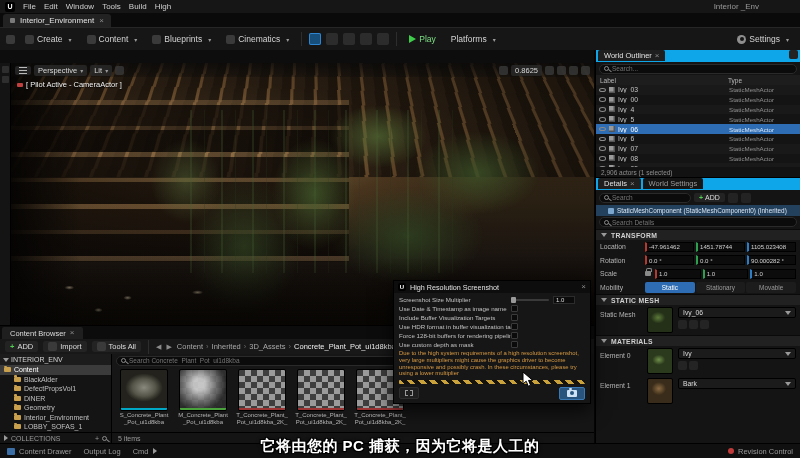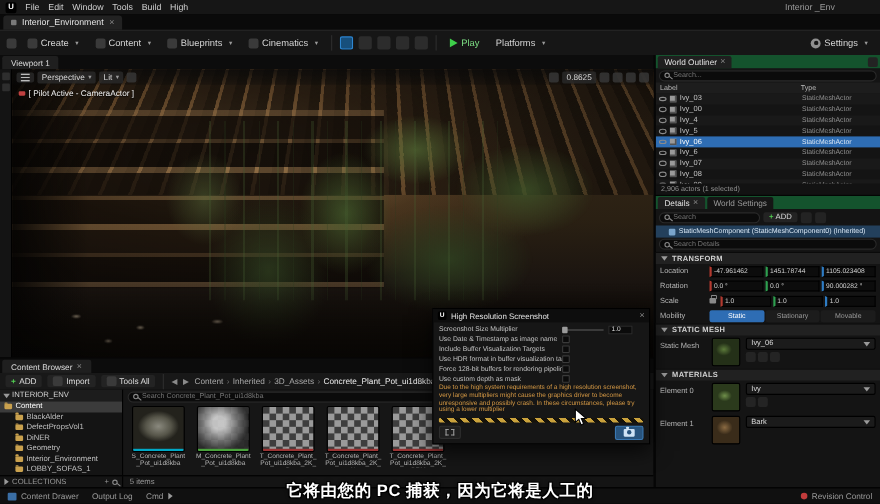--- a/index.html
+++ b/index.html
@@ -96,21 +96,21 @@
 .st-mesh{background:#00a8c5}.st-mat{background:#4aa23c}.st-tex{background:#9c3434}
 .checker{background:conic-gradient(#9a9a9a 25%,#3e3e3e 0 50%,#9a9a9a 0 75%,#3e3e3e 0) 0 0/12px 12px}
 .th-mesh{background:radial-gradient(24px 18px at 50% 44%,#8a897e 0%,#565549 48%,#23221c 78%),#181815}
 .th-mat{background:radial-gradient(circle at 42% 36%, rgba(200,200,200,.95) 0 16%, rgba(120,120,120,.9) 42%, rgba(40,40,40,.95) 72%),conic-gradient(#9a9a9a 25%,#3e3e3e 0 50%,#9a9a9a 0 75%,#3e3e3e 0) 0 0/12px 12px}
 .asset-name{width:52px;font-size:6px;line-height:6.5px;color:#b5b5b5;text-align:center;word-break:break-all;height:13px;overflow:hidden}
 .cb-footer{height:11px;display:flex;align-items:center;font-size:7px;color:#9a9a9a;background:#141414;border-top:1px solid #000}
 .cb-footer .leftcell{width:112px;display:flex;align-items:center;gap:3px;padding:0 4px;border-right:1px solid #000;height:100%}
 .carden{width:0;height:0;border-left:4px solid #9a9a9a;border-top:3px solid transparent;border-bottom:3px solid transparent}
 
 .right{position:absolute;left:595px;top:50px;width:205px;height:393px;background:#141414;border-left:1px solid #000}
-.panel-tabs{height:12px;background:#14532d;display:flex;align-items:center;padding:0 2px;gap:2px}
+.panel-tabs{height:12px;background:#0ea5e9;display:flex;align-items:flex-start;padding:0 2px;gap:2px}
 .panel-tab{height:11px;background:#1f1f1f;padding:0 6px;font-size:7.5px;color:#e0e0e0;display:flex;align-items:center;gap:3px;border-radius:2px 2px 0 0}
 .panel-tab.inactive{background:#151515;color:#9a9a9a}
 .ol{height:128px;display:flex;flex-direction:column;border-bottom:1px solid #000;overflow:hidden}
 .ol-search{height:13px;display:flex;align-items:center;padding:1px 3px}
 .ol-cols{height:10px;display:flex;align-items:center;background:#1d1d1d;font-size:6.5px;color:#b9b9b9;padding:0 4px}
 .coltype{width:68px;flex:none}
 .ol-list{flex:1;overflow:hidden}
 .ol-row{height:9.8px;display:flex;align-items:center;gap:3px;padding:0 3px;font-size:6.8px;color:#c4c4c4}
 .ol-list .ol-row:nth-child(odd){background:#191919}
 .ol-row.sel{background:#2e6db4 !important;color:#fff}
@@ -235,25 +235,20 @@
       <span>Platforms</span>
     </span>
   <span class="sp"></span>
   <span class="tb-btn dd">
       <span class="gear"></span>
       <span>Settings</span>
     </span>
 </div>
 
 <div class="vp">
-  <div class="vp-tabs">
-    <div class="mini-tab">
-      <span>Viewport 1</span>
-    </div>
-  </div>
   <div class="vp-body">
     <div class="vp-rail">
       <span class="rail-ico"></span>
       <span class="rail-ico"></span>
     </div>
     <div class="scene">
       <div class="layer pergola"></div>
       <div class="layer balcony"></div>
       <div class="layer ivy-blobs"></div>
       <div class="vines"></div>

